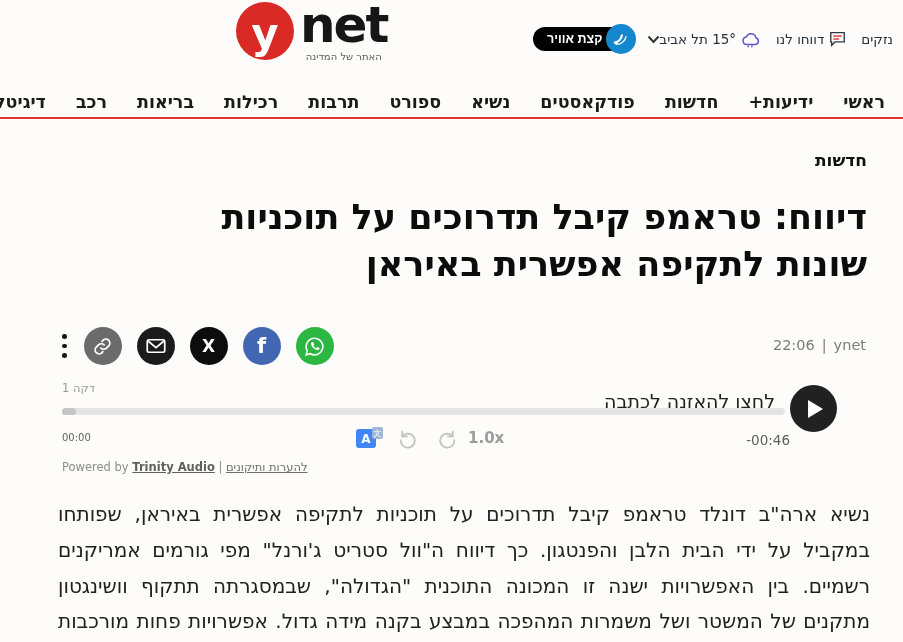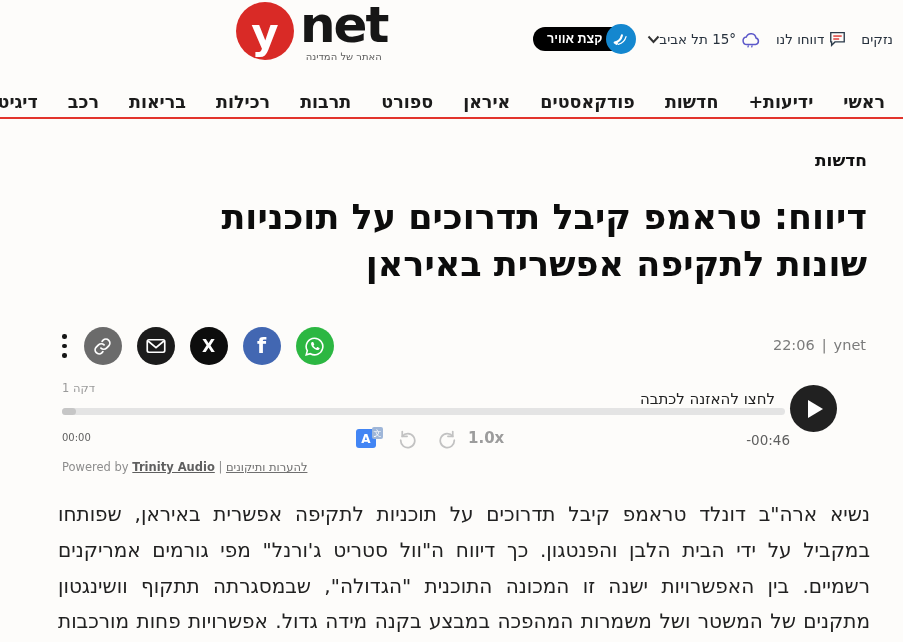--- a/index.html
+++ b/index.html
@@ -65,21 +65,21 @@
     width:38px; height:38px; border-radius:50%; display:flex;
     align-items:center; justify-content:center; cursor:pointer; color:#fff;
   }
   .share-link { background:#6b6b6b; }
   .share-mail { background:#1b1b1b; }
   .share-x { background:#0d0d0d; font-weight:bold; font-size:17px; }
   .share-fb { background:#4267b2; font-weight:bold; font-size:21px; }
   .share-wa { background:#2cb742; }
 
   
-  .listen-label { position:absolute; top:390px; right:128px; direction:rtl; font-size:15px; color:#222;text-align:right; }
+  .listen-label { position:absolute; top:390px; right:128px; direction:rtl; font-size:19px; color:#222;text-align:right; }
   .play-btn {
     position:absolute; top:385px; right:66px; width:47px; height:47px; border-radius:50%;
     background:#212121; display:flex; align-items:center; justify-content:center; cursor:pointer;
   }
   .play-tri { width:0; height:0; border-style:solid; border-width:9px 0 9px 15px;
     border-color:transparent transparent transparent #fff; margin-left:4px; }
   .dur-label { position:absolute; top:381px; left:62px; font-size:11.5px; color:#9a9a9a; direction:ltr; }
   .progress { position:absolute; top:408px; left:62px; width:723px; height:7px; border-radius:4px; background:#e4e4e4; cursor:pointer; }
   .progress-played { width:14px; height:7px; border-radius:4px; background:#c6c6c6; }
   .cur-time { position:absolute; top:432px; left:62px; font-size:10px; color:#5f5f5f; }
@@ -159,21 +159,21 @@
         </span>
       </button>
     </div>
   </div>
 
   <nav class="nav">
     <span class="nav-item">ראשי</span>
     <span class="nav-item">ידיעות+</span>
     <span class="nav-item">חדשות</span>
     <span class="nav-item">פודקאסטים</span>
-    <span class="nav-item">איראן</span>
+    <span class="nav-item">נשיא</span>
     <span class="nav-item">ספורט</span>
     <span class="nav-item">תרבות</span>
     <span class="nav-item">רכילות</span>
     <span class="nav-item">בריאות</span>
     <span class="nav-item">רכב</span>
     <span class="nav-item">דיגיטל</span>
 
   </nav>
 
   <div class="section-label">חדשות</div>

